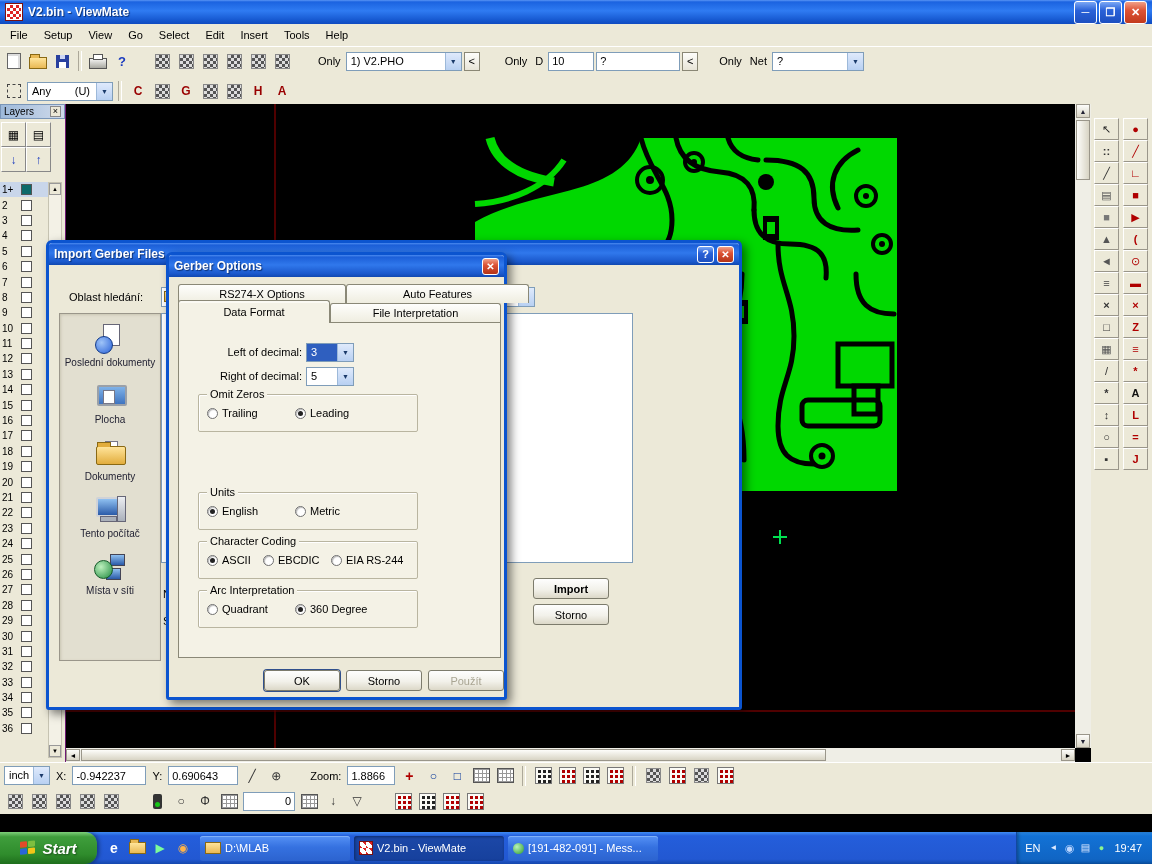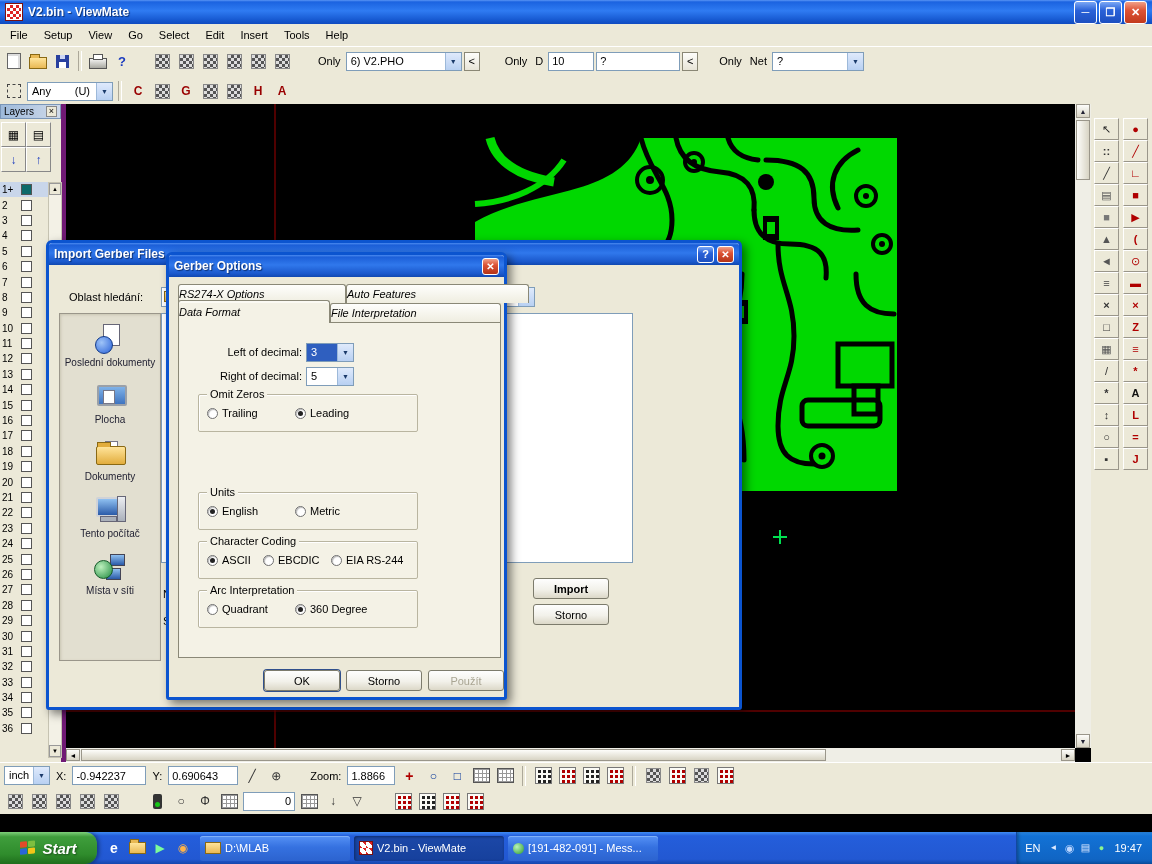--- a/index.html
+++ b/index.html
@@ -60,21 +60,21 @@
   .ic-open::before{content:'';position:absolute;top:-4px;left:0;width:8px;height:3px;background:#e9b954;border:1px solid #8a6914;border-bottom:none;}
   .ic-save{width:13px;height:13px;background:#29409e;position:relative;}
   .ic-save::before{content:'';position:absolute;left:4px;top:0;width:5px;height:4px;background:#cdd6f4;}
   .ic-save::after{content:'';position:absolute;left:3px;top:7px;width:7px;height:6px;background:#fff;}
   .ic-print{width:16px;height:9px;background:linear-gradient(#f4f4f2,#a9a9a1);border:1px solid #555;position:relative;margin-top:5px;}
   .ic-print::before{content:'';position:absolute;top:-5px;left:3px;width:8px;height:4px;background:#fff;border:1px solid #555;}
   .ic-help{font-weight:bold;color:#1a3bbf;font-size:13px;}
   .ic-select{width:12px;height:12px;border:1px dashed #444;}
 
   
-  .layers{position:absolute;left:0;top:104px;width:66px;height:658px;background:#ece9d8;border-right:5px solid #701a75;box-sizing:border-box;}
+  .layers{position:absolute;left:0;top:104px;width:66px;height:658px;background:#ece9d8;border-right:1px solid #701a75;box-sizing:border-box;}
   .lp-title{height:15px;background:linear-gradient(90deg,#9db9da,#cfdaea);display:flex;align-items:center;font-size:10px;padding:0 3px;border:1px solid #7a96b8;box-sizing:border-box;}
   .lp-close{margin-left:auto;font-size:9px;width:11px;height:11px;line-height:9px;text-align:center;background:#ece9d8;border:1px solid #888;box-sizing:border-box;}
   .lp-btns{display:flex;flex-wrap:wrap;width:54px;margin:3px 1px 0;}
   .lp-btn{width:25px;height:25px;border:1px solid #fff;border-right-color:#888;border-bottom-color:#888;display:flex;align-items:center;justify-content:center;background:#ece9d8;font-size:12px;box-sizing:border-box;}
   .lp-list{position:absolute;left:0;top:78px;width:48px;bottom:4px;overflow:hidden;}
   .layer-row{height:15.4px;display:flex;align-items:center;padding-left:2px;gap:3px;font-size:10px;box-sizing:border-box;}
   .layer-row .num{width:16px;}
   .layer-box{width:11px;height:11px;background:#fff;border:1px solid #555;flex:none;box-sizing:border-box;}
   .layer-row.selected{background:#c9d6ea;}
   .layer-row.selected .layer-box{background:#0d6a6a;}
@@ -157,21 +157,21 @@
   .pl-net1{position:absolute;right:2px;top:2px;width:13px;height:10px;background:linear-gradient(#8fc0f0,#2a5aa8);border:1px solid #445;}
   .pl-net2{position:absolute;right:6px;top:16px;width:13px;height:10px;background:linear-gradient(#8fc0f0,#2a5aa8);border:1px solid #445;}
   .filelist{position:absolute;left:112px;top:70px;width:472px;height:250px;background:#fff;border:1px solid #7f9db9;box-sizing:border-box;}
   .fitem{width:13px;height:13px;margin:6px 0 0 4px;background:#0d8a8a;border:1px solid #055;box-sizing:border-box;}
   .lbl-na{position:absolute;left:114px;top:345px;}
   .lbl-so{position:absolute;left:114px;top:372px;}
   .xp-push{height:21px;background:linear-gradient(180deg,#fefefe,#f2f1ea 55%,#dcd8c8);border:1px solid #7c7b6c;border-radius:3px;font-size:11px;display:flex;align-items:center;justify-content:center;box-sizing:border-box;}
   .imp-btn{position:absolute;left:484px;top:335px;width:76px;font-weight:bold;}
   .sto-btn{position:absolute;left:484px;top:361px;width:76px;}
 
-  .tab{position:absolute;background:linear-gradient(#fefefc,#efede0);border:1px solid #8a8877;border-bottom:none;border-radius:3px 3px 0 0;box-sizing:border-box;z-index:1;font-style:italic;}
+  .tab{position:absolute;background:linear-gradient(#fefefc,#efede0);border:1px solid #8a8877;border-bottom:none;border-radius:3px 3px 0 0;text-align:center;box-sizing:border-box;z-index:1;}
   .tab.r1{top:29px;height:19px;line-height:18px;}
   .tab.r2{top:48px;height:19px;line-height:18px;z-index:2;}
   .tab.active{top:45px;height:23px;line-height:22px;z-index:4;background:#f4f2e6;box-shadow:inset 0 2px 0 #fbfaf4;}
   .tab-panel{position:absolute;left:9px;top:67px;width:323px;height:336px;background:#f4f2e6;border:1px solid #8a8877;z-index:3;box-sizing:border-box;}
   .fld-lbl{position:absolute;left:8px;width:115px;text-align:right;}
   .mini-combo{position:absolute;left:127px;width:48px;height:19px;}
   .mini-combo .txt.sel{background:#2f5fbf;color:#fff;}
   .grp{position:absolute;left:19px;width:220px;height:38px;border:1px solid #b9b5a0;border-radius:2px;box-shadow:inset 1px 1px 0 #fff;box-sizing:border-box;}
   .grp-label{position:absolute;top:-7px;left:8px;background:#f4f2e6;padding:0 3px;line-height:12px;}
   .rad{position:absolute;top:12px;display:flex;align-items:center;gap:4px;white-space:nowrap;}
@@ -240,21 +240,21 @@
         <span class="tbtn">
           <span class="pat"></span>
         </span>
         <span class="tbtn">
           <span class="pat"></span>
         </span>
       </span>
     <span class="spacer18"></span>
     <span class="lbl">Only</span>
     <span class="combo" style="width:116px">
-      <span class="txt">6) V2.PHO</span>
+      <span class="txt">1) V2.PHO</span>
       <span class="arr">▼</span>
     </span>
     <span class="pushsm">&lt;</span>
     <span class="spacer18"></span>
     <span class="lbl">Only</span>
     <span class="lbl">D</span>
     <span class="field" style="width:46px">10</span>
     <span class="field" style="width:84px">?</span>
     <span class="pushsm">&lt;</span>
     <span class="spacer14"></span>

